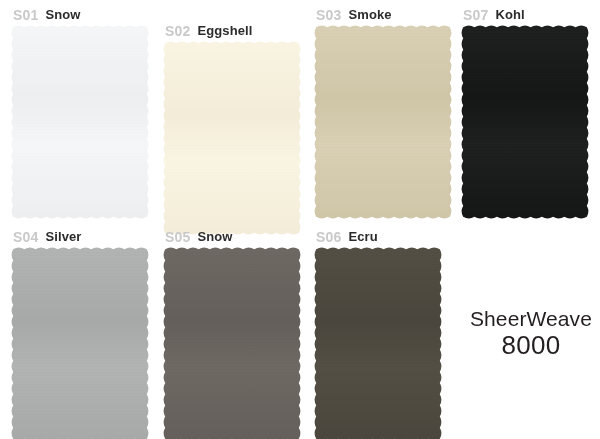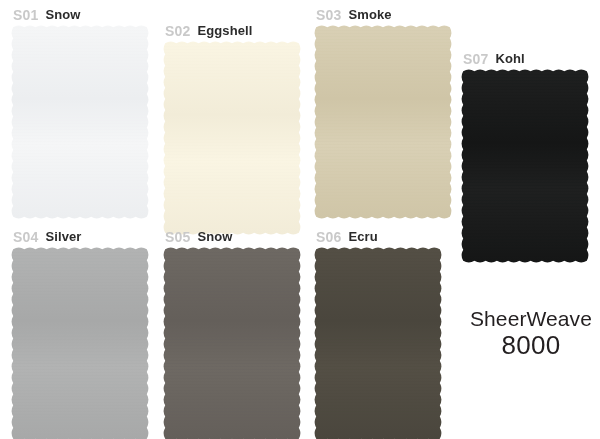--- a/index.html
+++ b/index.html
@@ -135,21 +135,21 @@
               </linearGradient>
               <pattern id="tx2" width="6" height="3" patternUnits="userSpaceOnUse">
                 <rect x="0" y="0" width="6" height="1" fill="#cfc5a7" opacity="0.35"></rect>
               </pattern>
             </defs>
             <path d="M 3.2 3.2 Q 8.77 0.00 14.33 3.20 Q 19.90 0.00 25.47 3.20 Q 31.03 0.00 36.60 3.20 Q 42.17 0.00 47.73 3.20 Q 53.30 0.00 58.87 3.20 Q 64.43 0.00 70.00 3.20 Q 75.57 0.00 81.13 3.20 Q 86.70 0.00 92.27 3.20 Q 97.83 0.00 103.40 3.20 Q 108.97 0.00 114.53 3.20 Q 120.10 0.00 125.67 3.20 Q 131.23 0.00 136.80 3.20 Q 140.00 8.78 136.80 14.35 Q 140.00 19.93 136.80 25.51 Q 140.00 31.08 136.80 36.66 Q 140.00 42.24 136.80 47.81 Q 140.00 53.39 136.80 58.96 Q 140.00 64.54 136.80 70.12 Q 140.00 75.69 136.80 81.27 Q 140.00 86.85 136.80 92.42 Q 140.00 98.00 136.80 103.58 Q 140.00 109.15 136.80 114.73 Q 140.00 120.31 136.80 125.88 Q 140.00 131.46 136.80 137.04 Q 140.00 142.61 136.80 148.19 Q 140.00 153.76 136.80 159.34 Q 140.00 164.92 136.80 170.49 Q 140.00 176.07 136.80 181.65 Q 140.00 187.22 136.80 192.80 Q 131.23 196.00 125.67 192.80 Q 120.10 196.00 114.53 192.80 Q 108.97 196.00 103.40 192.80 Q 97.83 196.00 92.27 192.80 Q 86.70 196.00 81.13 192.80 Q 75.57 196.00 70.00 192.80 Q 64.43 196.00 58.87 192.80 Q 53.30 196.00 47.73 192.80 Q 42.17 196.00 36.60 192.80 Q 31.03 196.00 25.47 192.80 Q 19.90 196.00 14.33 192.80 Q 8.77 196.00 3.20 192.80 Q 0.00 187.22 3.20 181.65 Q 0.00 176.07 3.20 170.49 Q 0.00 164.92 3.20 159.34 Q 0.00 153.76 3.20 148.19 Q 0.00 142.61 3.20 137.04 Q 0.00 131.46 3.20 125.88 Q 0.00 120.31 3.20 114.73 Q 0.00 109.15 3.20 103.58 Q 0.00 98.00 3.20 92.42 Q 0.00 86.85 3.20 81.27 Q 0.00 75.69 3.20 70.12 Q 0.00 64.54 3.20 58.96 Q 0.00 53.39 3.20 47.81 Q 0.00 42.24 3.20 36.66 Q 0.00 31.08 3.20 25.51 Q 0.00 19.93 3.20 14.35 Q 0.00 8.78 3.20 3.20 Z" fill="url(#wv2)"></path>
             <path d="M 3.2 3.2 Q 8.77 0.00 14.33 3.20 Q 19.90 0.00 25.47 3.20 Q 31.03 0.00 36.60 3.20 Q 42.17 0.00 47.73 3.20 Q 53.30 0.00 58.87 3.20 Q 64.43 0.00 70.00 3.20 Q 75.57 0.00 81.13 3.20 Q 86.70 0.00 92.27 3.20 Q 97.83 0.00 103.40 3.20 Q 108.97 0.00 114.53 3.20 Q 120.10 0.00 125.67 3.20 Q 131.23 0.00 136.80 3.20 Q 140.00 8.78 136.80 14.35 Q 140.00 19.93 136.80 25.51 Q 140.00 31.08 136.80 36.66 Q 140.00 42.24 136.80 47.81 Q 140.00 53.39 136.80 58.96 Q 140.00 64.54 136.80 70.12 Q 140.00 75.69 136.80 81.27 Q 140.00 86.85 136.80 92.42 Q 140.00 98.00 136.80 103.58 Q 140.00 109.15 136.80 114.73 Q 140.00 120.31 136.80 125.88 Q 140.00 131.46 136.80 137.04 Q 140.00 142.61 136.80 148.19 Q 140.00 153.76 136.80 159.34 Q 140.00 164.92 136.80 170.49 Q 140.00 176.07 136.80 181.65 Q 140.00 187.22 136.80 192.80 Q 131.23 196.00 125.67 192.80 Q 120.10 196.00 114.53 192.80 Q 108.97 196.00 103.40 192.80 Q 97.83 196.00 92.27 192.80 Q 86.70 196.00 81.13 192.80 Q 75.57 196.00 70.00 192.80 Q 64.43 196.00 58.87 192.80 Q 53.30 196.00 47.73 192.80 Q 42.17 196.00 36.60 192.80 Q 31.03 196.00 25.47 192.80 Q 19.90 196.00 14.33 192.80 Q 8.77 196.00 3.20 192.80 Q 0.00 187.22 3.20 181.65 Q 0.00 176.07 3.20 170.49 Q 0.00 164.92 3.20 159.34 Q 0.00 153.76 3.20 148.19 Q 0.00 142.61 3.20 137.04 Q 0.00 131.46 3.20 125.88 Q 0.00 120.31 3.20 114.73 Q 0.00 109.15 3.20 103.58 Q 0.00 98.00 3.20 92.42 Q 0.00 86.85 3.20 81.27 Q 0.00 75.69 3.20 70.12 Q 0.00 64.54 3.20 58.96 Q 0.00 53.39 3.20 47.81 Q 0.00 42.24 3.20 36.66 Q 0.00 31.08 3.20 25.51 Q 0.00 19.93 3.20 14.35 Q 0.00 8.78 3.20 3.20 Z" fill="url(#tx2)" opacity="0.5"></path>
           </svg>
         </div>
       </div>
-      <div class="swatch-cell" style="left: 460px; top: 8px; width: 130px; height: 212px; margin-top: 44px;">
+      <div class="swatch-cell" style="left: 460px; top: 8px; width: 130px; height: 212px;">
         <div class="swatch-label"><span class="swatch-code">S07</span><span class="swatch-name">Kohl</span></div>
         <div class="swatch-chip">
           <svg width="130" height="196" viewBox="0 0 130 196">
             <defs>
               <linearGradient id="wv3" x1="0" y1="0" x2="0" y2="1">
                 <stop offset="0%" stop-color="#1f2020"></stop>
                 <stop offset="38%" stop-color="#151616"></stop>
                 <stop offset="62%" stop-color="#1f2020"></stop>
                 <stop offset="100%" stop-color="#151616"></stop>
               </linearGradient>

